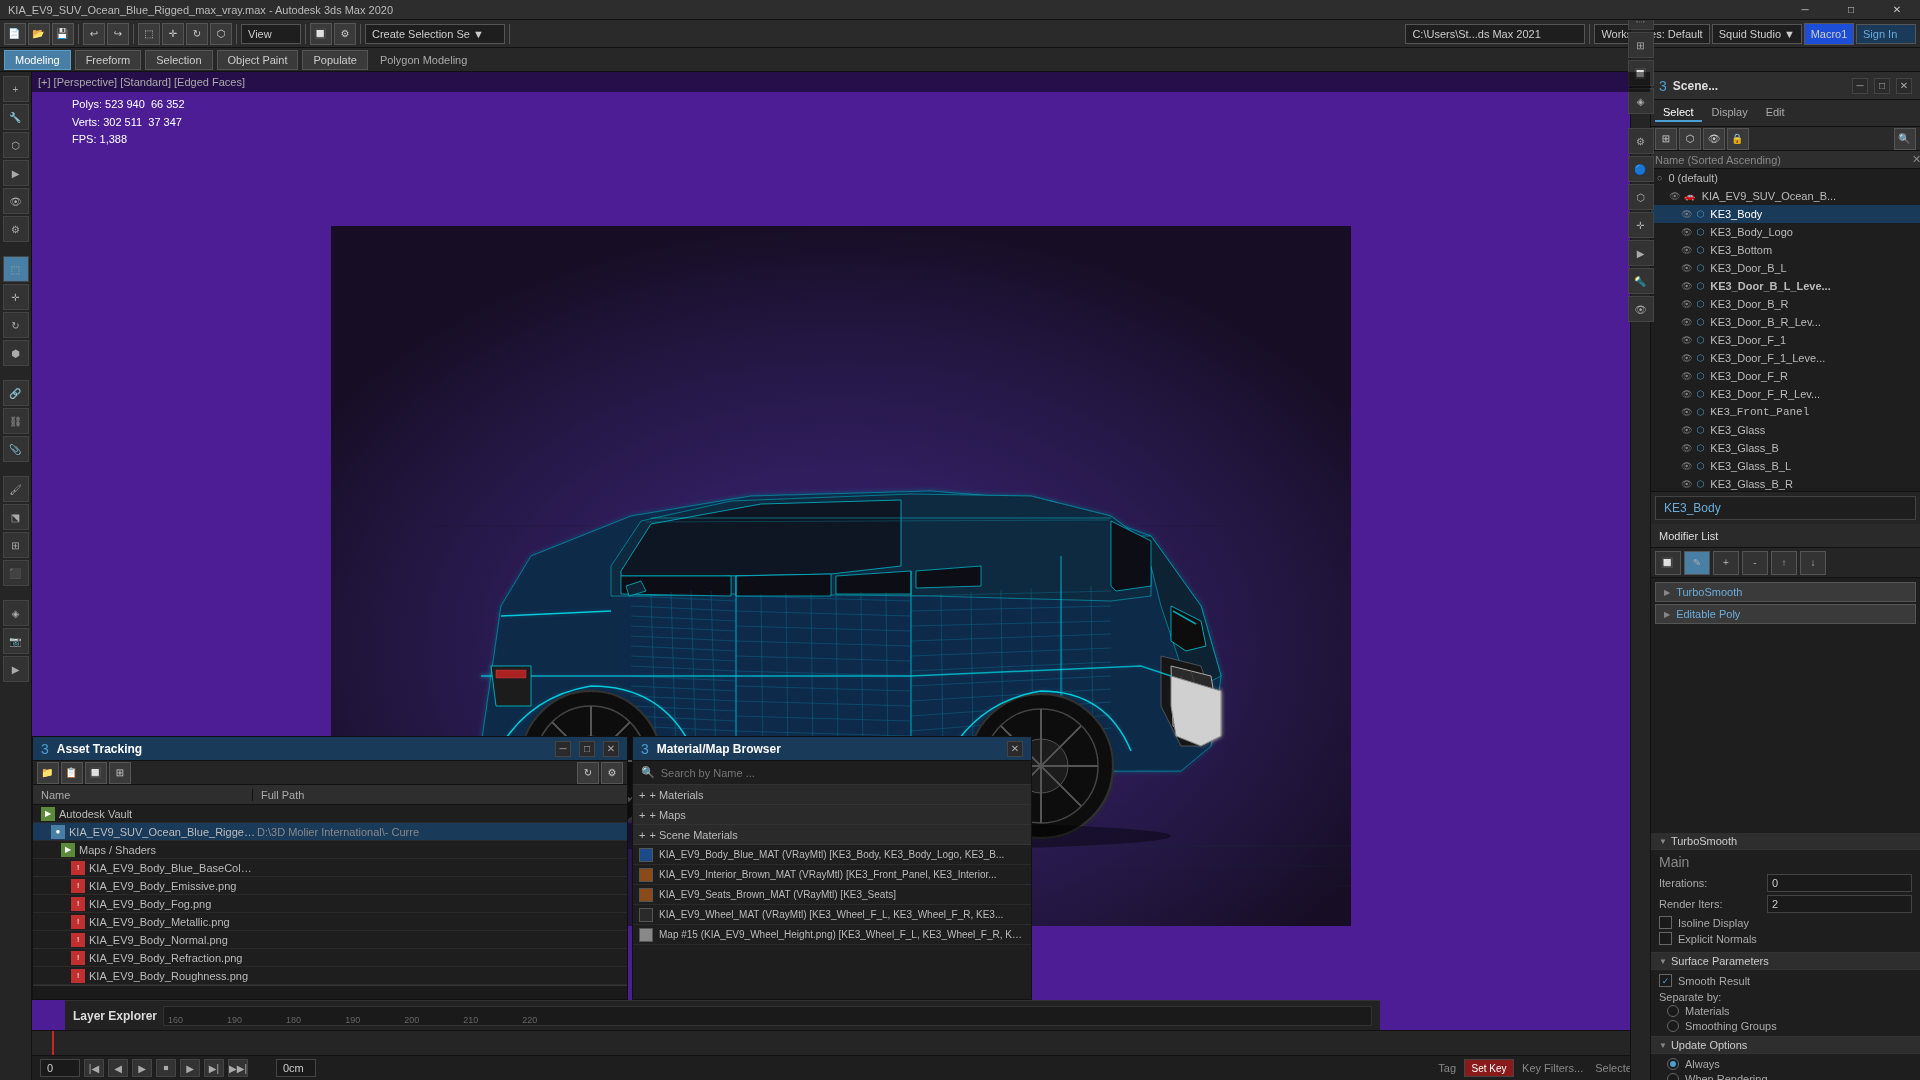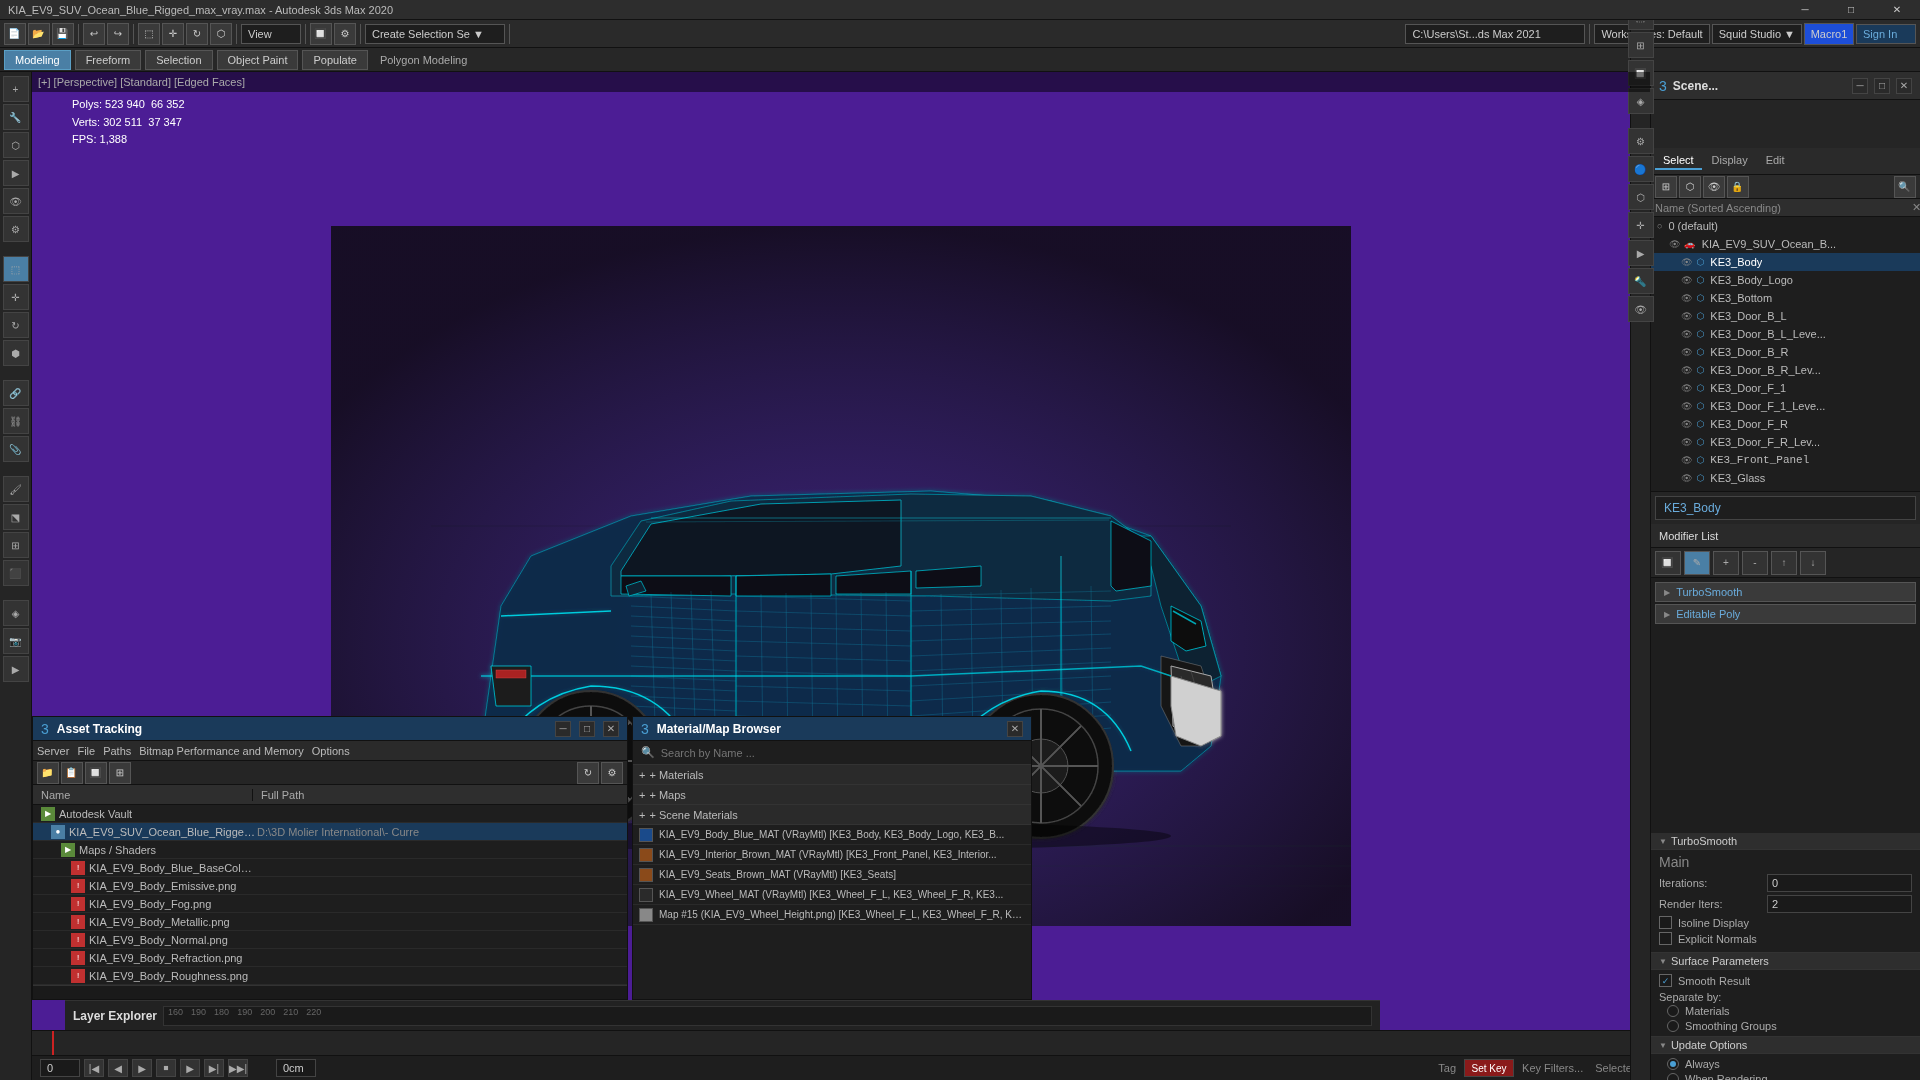--- a/index.html
+++ b/index.html
@@ -213,21 +213,20 @@
       gap: 6px;
     }
     .panel-header-title {
       font-size: 12px;
       color: #ddd;
       font-weight: bold;
     }
     .panel-tabs {
       display: flex;
       gap: 2px;
-      margin-top: 48px;
     }
     .panel-tab {
       padding: 2px 8px;
       font-size: 11px;
       color: #aaa;
       cursor: pointer;
       border-bottom: 2px solid transparent;
     }
     .panel-tab.active { color: #fff; border-bottom-color: #4a9fd4; }
     .scene-toolbar {
@@ -960,27 +959,20 @@
     <div style="position:absolute;bottom:80px;left:0;display:flex;gap:4px;z-index:20;">
 
       <div class="asset-panel">
         <div class="floating-panel-header">
           <span style="color:#4a9fd4;font-size:14px;">3</span>
           <span class="floating-panel-title">Asset Tracking</span>
           <div class="float-btn">─</div>
           <div class="float-btn">□</div>
           <div class="float-btn">✕</div>
         </div>
-        <div class="asset-menu-bar">
-          <span class="asset-menu-item">Server</span>
-          <span class="asset-menu-item">File</span>
-          <span class="asset-menu-item">Paths</span>
-          <span class="asset-menu-item">Bitmap Performance and Memory</span>
-          <span class="asset-menu-item">Options</span>
-        </div>
         <div class="asset-toolbar">
           <div class="toolbar-btn">📁</div>
           <div class="toolbar-btn">📋</div>
           <div class="toolbar-btn">🔲</div>
           <div class="toolbar-btn">⊞</div>
           <div style="flex:1"></div>
           <div class="toolbar-btn">↻</div>
           <div class="toolbar-btn">⚙</div>
         </div>
         <div class="asset-cols">
@@ -1116,21 +1108,21 @@
               <div class="mat-color-box" style="background: rgb(136, 136, 136);"></div>
               <div class="mat-name" style="font-size: 10px;">Map #15 (KIA_EV9_Wheel_Height.png) [KE3_Wheel_F_L, KE3_Wheel_F_R, KE3...</div>
             </div>
           </div>
       </div>
     </div>
 
     <div class="layer-bar">
       <span class="layer-title">Layer Explorer</span>
       <div class="layer-timeline">
-        <div style="display:flex;height:100%;align-items:flex-start;">
+        <div style="display:flex;height:100%;align-items:flex-end;gap:36px;">
           <span style="font-size:9px;color:#666;padding:0 4px;">160</span>
           <span style="font-size:9px;color:#666;padding:0 4px;">190</span>
           <span style="font-size:9px;color:#666;padding:0 4px;">180</span>
           <span style="font-size:9px;color:#666;padding:0 4px;">190</span>
           <span style="font-size:9px;color:#666;padding:0 4px;">200</span>
           <span style="font-size:9px;color:#666;padding:0 4px;">210</span>
           <span style="font-size:9px;color:#666;padding:0 4px;">220</span>
         </div>
       </div>
     </div>
@@ -1237,21 +1229,21 @@
           <div class="scene-item">
             <div style="width: 24px; flex-shrink: 0;"></div>
             <span class="eye-icon">👁</span>
             <span style="margin-right: 4px; font-size: 9px; color: rgb(74, 159, 212);">⬡</span>
             <span style="overflow: hidden; text-overflow: ellipsis; white-space: nowrap;">KE3_Door_B_L</span>
           </div>
           <div class="scene-item">
             <div style="width: 24px; flex-shrink: 0;"></div>
             <span class="eye-icon">👁</span>
             <span style="margin-right: 4px; font-size: 9px; color: rgb(74, 159, 212);">⬡</span>
-            <span style="overflow: hidden; text-overflow: ellipsis; white-space: nowrap;">KE3_Door_B_L_Leve...</span>
+            <span style="overflow: hidden; text-overflow: ellipsis; white-space: nowrap; font-weight: bold;">KE3_Door_B_L_Leve...</span>
           </div>
           <div class="scene-item">
             <div style="width: 24px; flex-shrink: 0;"></div>
             <span class="eye-icon">👁</span>
             <span style="margin-right: 4px; font-size: 9px; color: rgb(74, 159, 212);">⬡</span>
             <span style="overflow: hidden; text-overflow: ellipsis; white-space: nowrap;">KE3_Door_B_R</span>
           </div>
           <div class="scene-item">
             <div style="width: 24px; flex-shrink: 0;"></div>
             <span class="eye-icon">👁</span>

